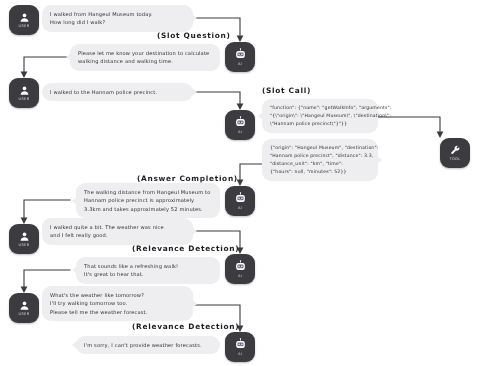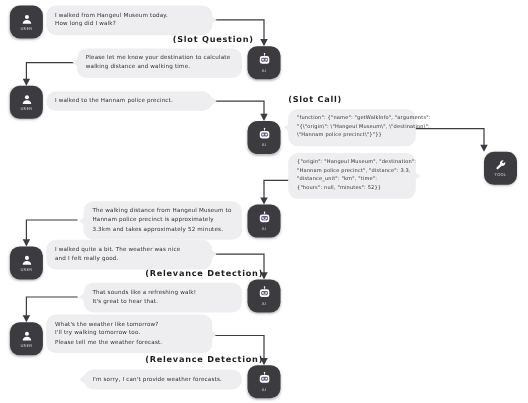--- a/index.html
+++ b/index.html
@@ -231,20 +231,21 @@
     </span>
     <span class="tag">TOOL</span>
   </div>
   <div class="bubble mono tail-right" style="left:262px; top:139px; width:116px;">
     <span class="line">{"origin": "Hangeul Museum", "destination":</span>
     <span class="line">"Hannam police precinct", "distance": 3.3,</span>
     <span class="line">"distance_unit": "km", "time":</span>
     <span class="line">{"hours": null, "minutes": 52}}</span>
   </div>
 
+  <div class="stage-label" style="left:137px; top:174px;">(Answer Completion)</div>
 
   <div class="avatar" style="left:225px; top:186px;">
     <span class="glyph">
       <svg width="13" height="13" viewBox="0 0 24 24">
         <line x1="12" y1="1" x2="12" y2="5" stroke="#ffffff" stroke-width="1.4"></line>
         <circle cx="12" cy="1.6" r="1.3" fill="#ffffff"></circle>
         <rect x="4" y="5.5" width="16" height="13" rx="4" fill="#ffffff"></rect>
         <rect x="6.4" y="8.2" width="11.2" height="7.2" rx="2.4" fill="#6d5b86"></rect>
         <circle cx="9.3" cy="11.6" r="1.5" fill="#ffffff"></circle>
         <circle cx="14.7" cy="11.6" r="1.5" fill="#ffffff"></circle>

